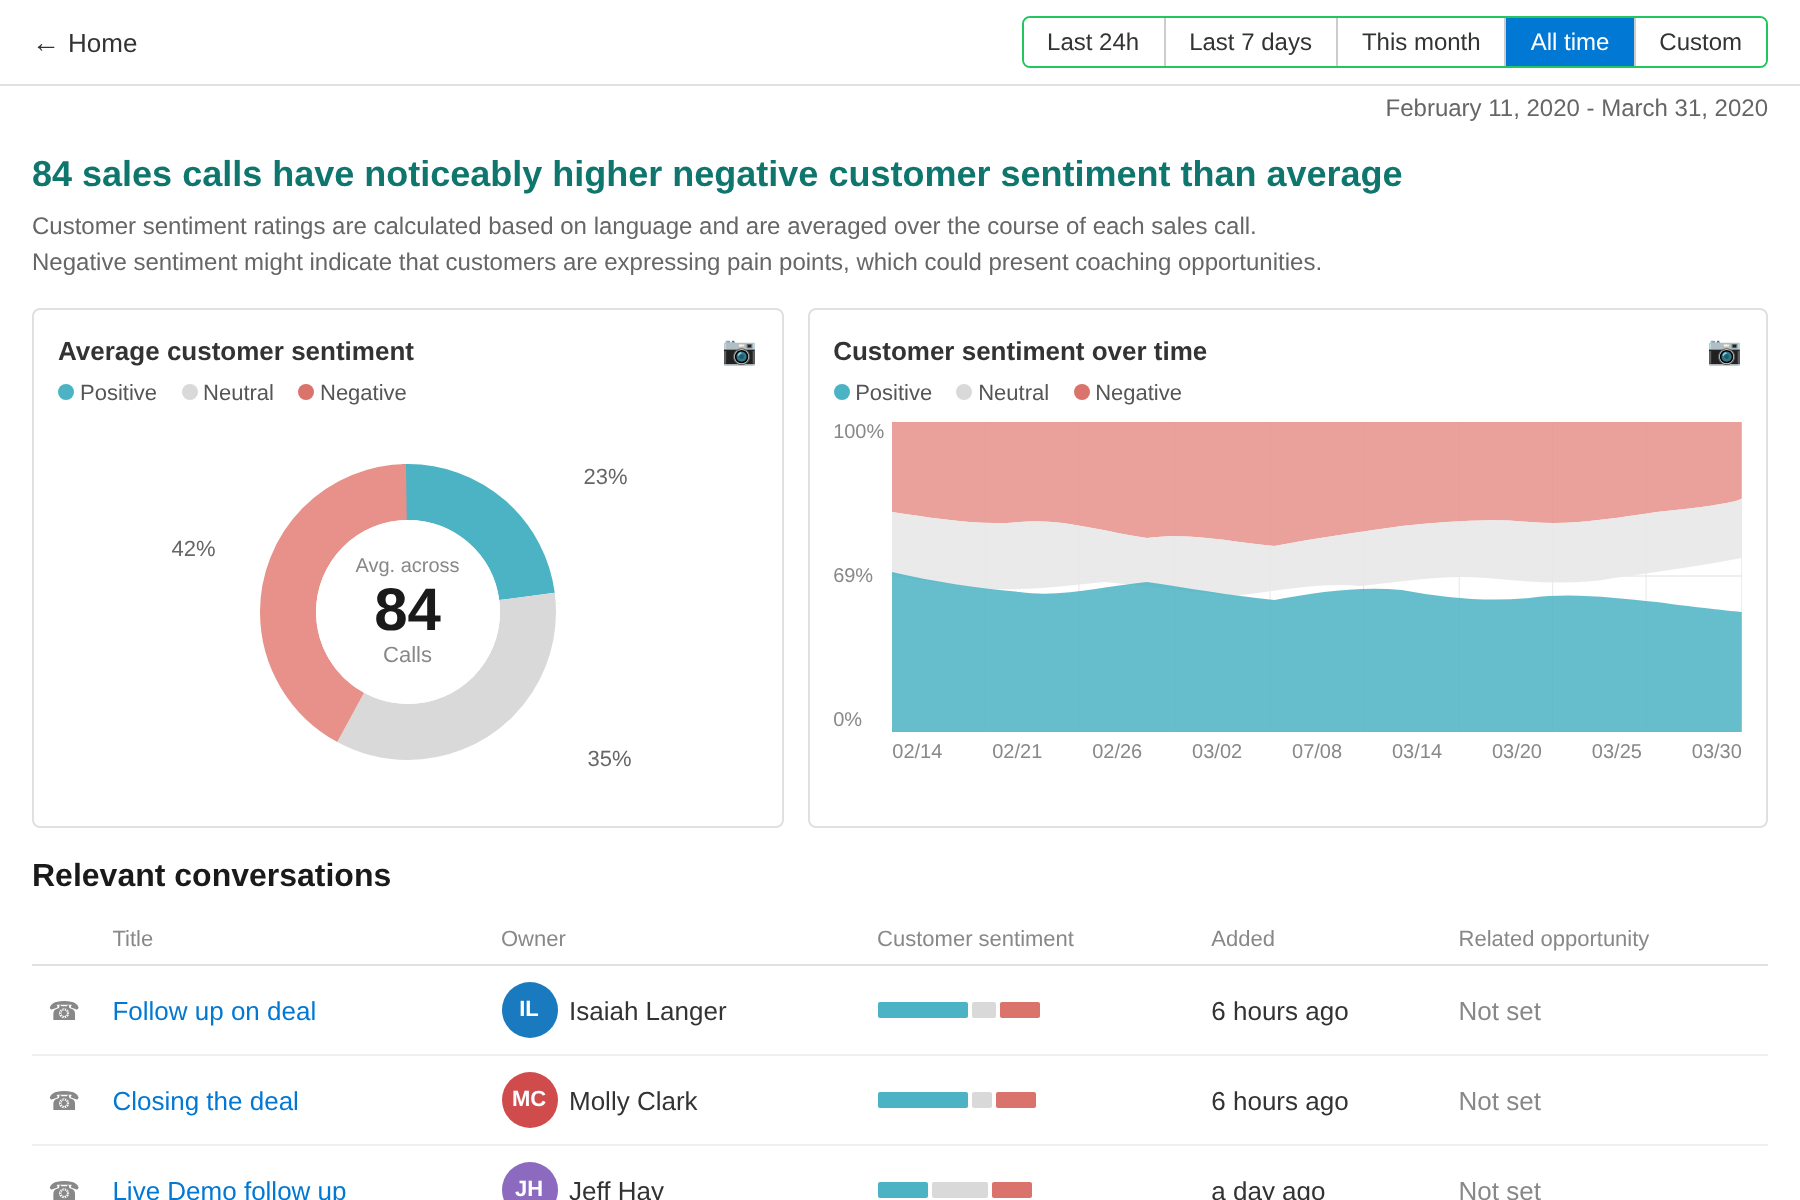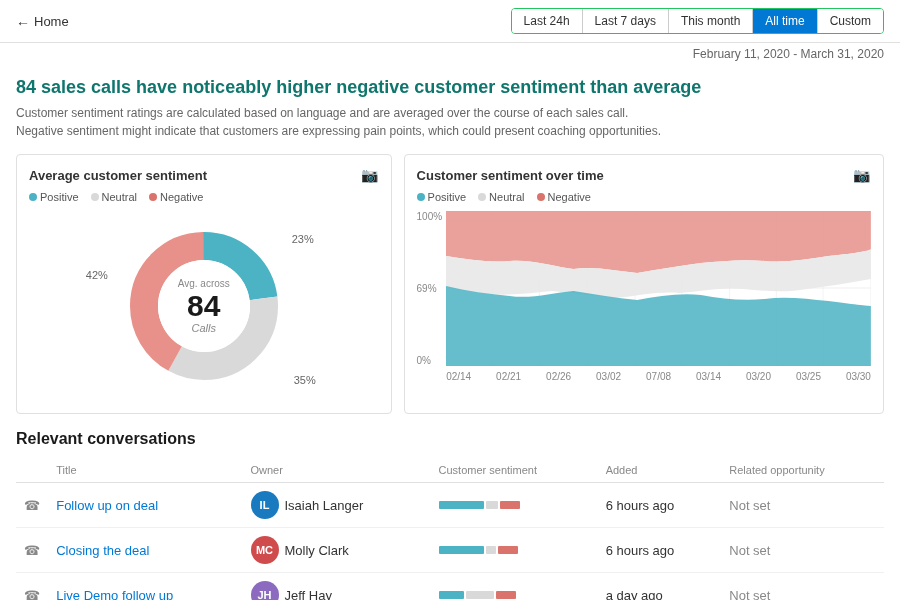--- a/index.html
+++ b/index.html
@@ -100,21 +100,21 @@
 
             <circle cx="80" cy="80" r="60" fill="none" stroke="#4bb3c4" stroke-width="28" stroke-dasharray="86.4 288" stroke-dashoffset="0" transform="rotate(-90 80 80)"></circle>
             <circle cx="80" cy="80" r="60" fill="none" stroke="#d9d9d9" stroke-width="28" stroke-dasharray="131.9 288" stroke-dashoffset="-86.4" transform="rotate(-90 80 80)"></circle>
             <circle cx="80" cy="80" r="60" fill="none" stroke="#e8918a" stroke-width="28" stroke-dasharray="157.7 288" stroke-dashoffset="-218.3" transform="rotate(-90 80 80)"></circle>
             <circle cx="80" cy="80" r="46" fill="white"></circle>
           </svg>
 
           <div style="position:absolute; top:50%; left:50%; transform:translate(-50%,-50%); text-align:center;">
             <div style="font-size:10px; color:#888;">Avg. across</div>
             <div style="font-size:30px; font-weight:700; line-height:1.1; color:#1a1a1a;">84</div>
-            <div style="font-size:11px; color:#888;font-style:italic;">Calls</div>
+            <div style="font-size:11px; color:#888;">Calls</div>
           </div>
 
           <div style="position:absolute; top:12px; right:-10px; font-size:11px; color:#666;">23%</div>
           <div style="position:absolute; left:-18px; top:48px; font-size:11px; color:#666;">42%</div>
           <div style="position:absolute; bottom:5px; right:-12px; font-size:11px; color:#666;">35%</div>
         </div>
       </div>
     </div>
 
     <div class="chart-card" style="flex:1.3;">

